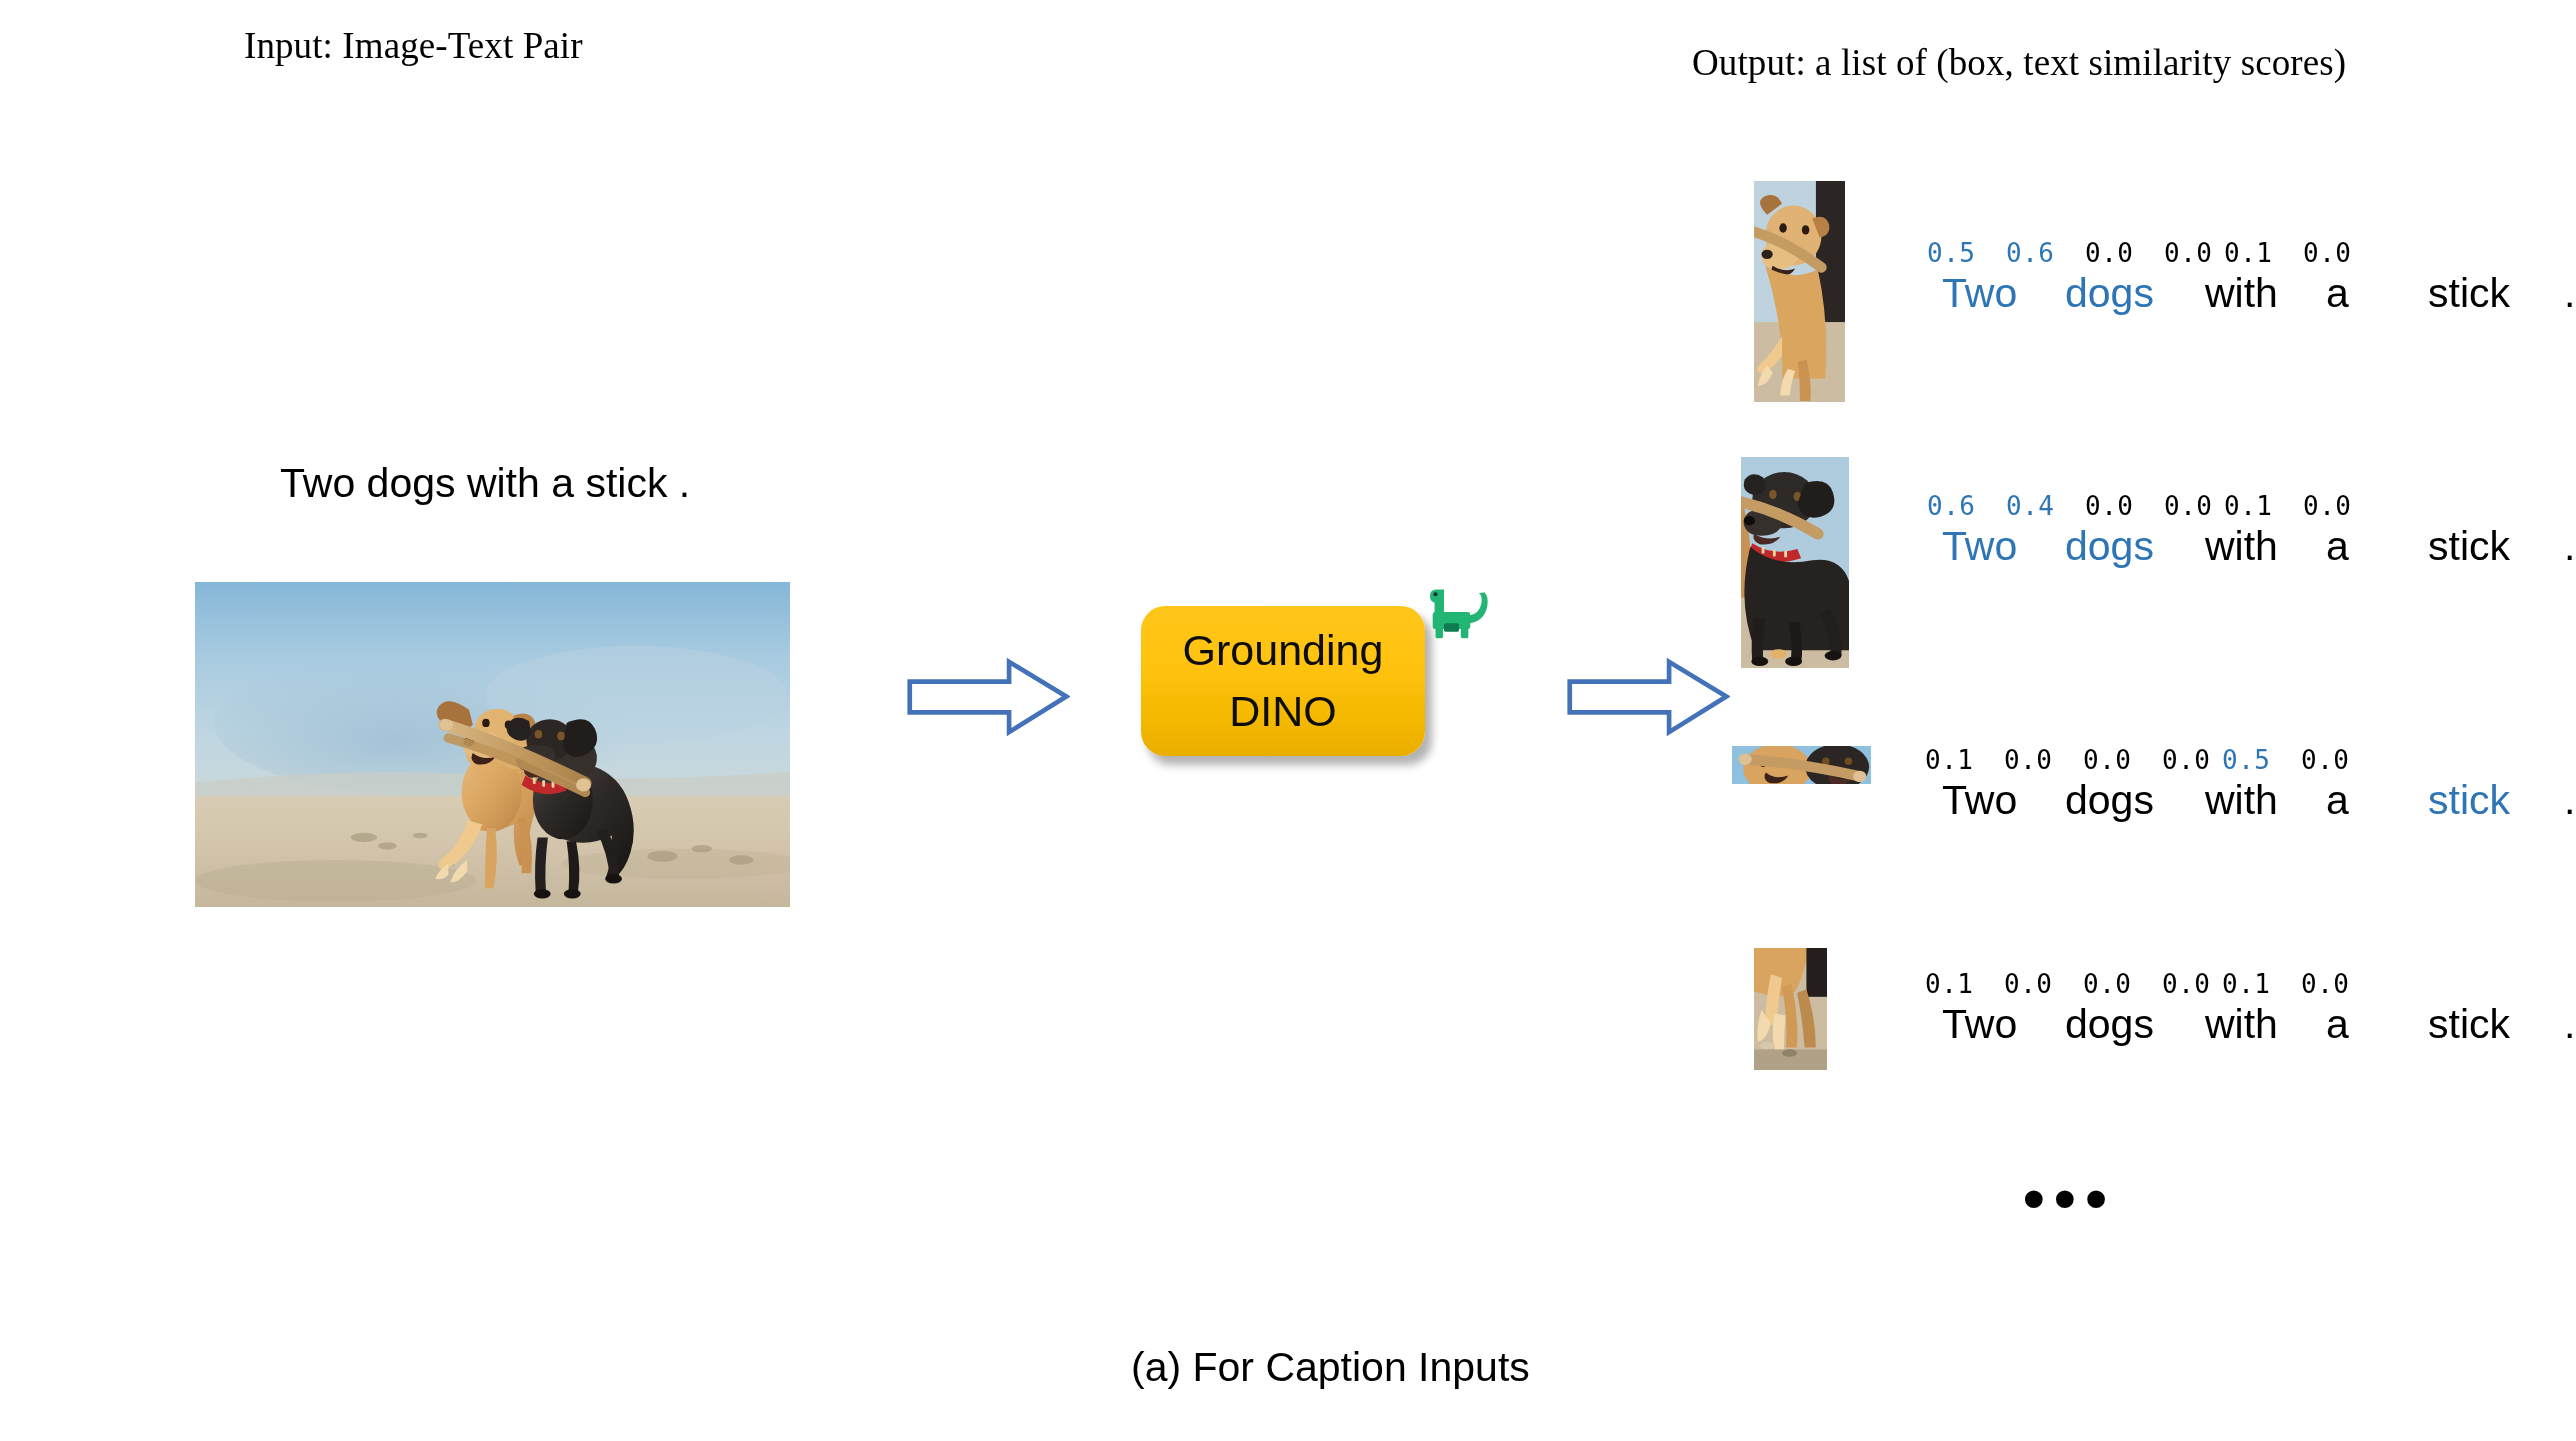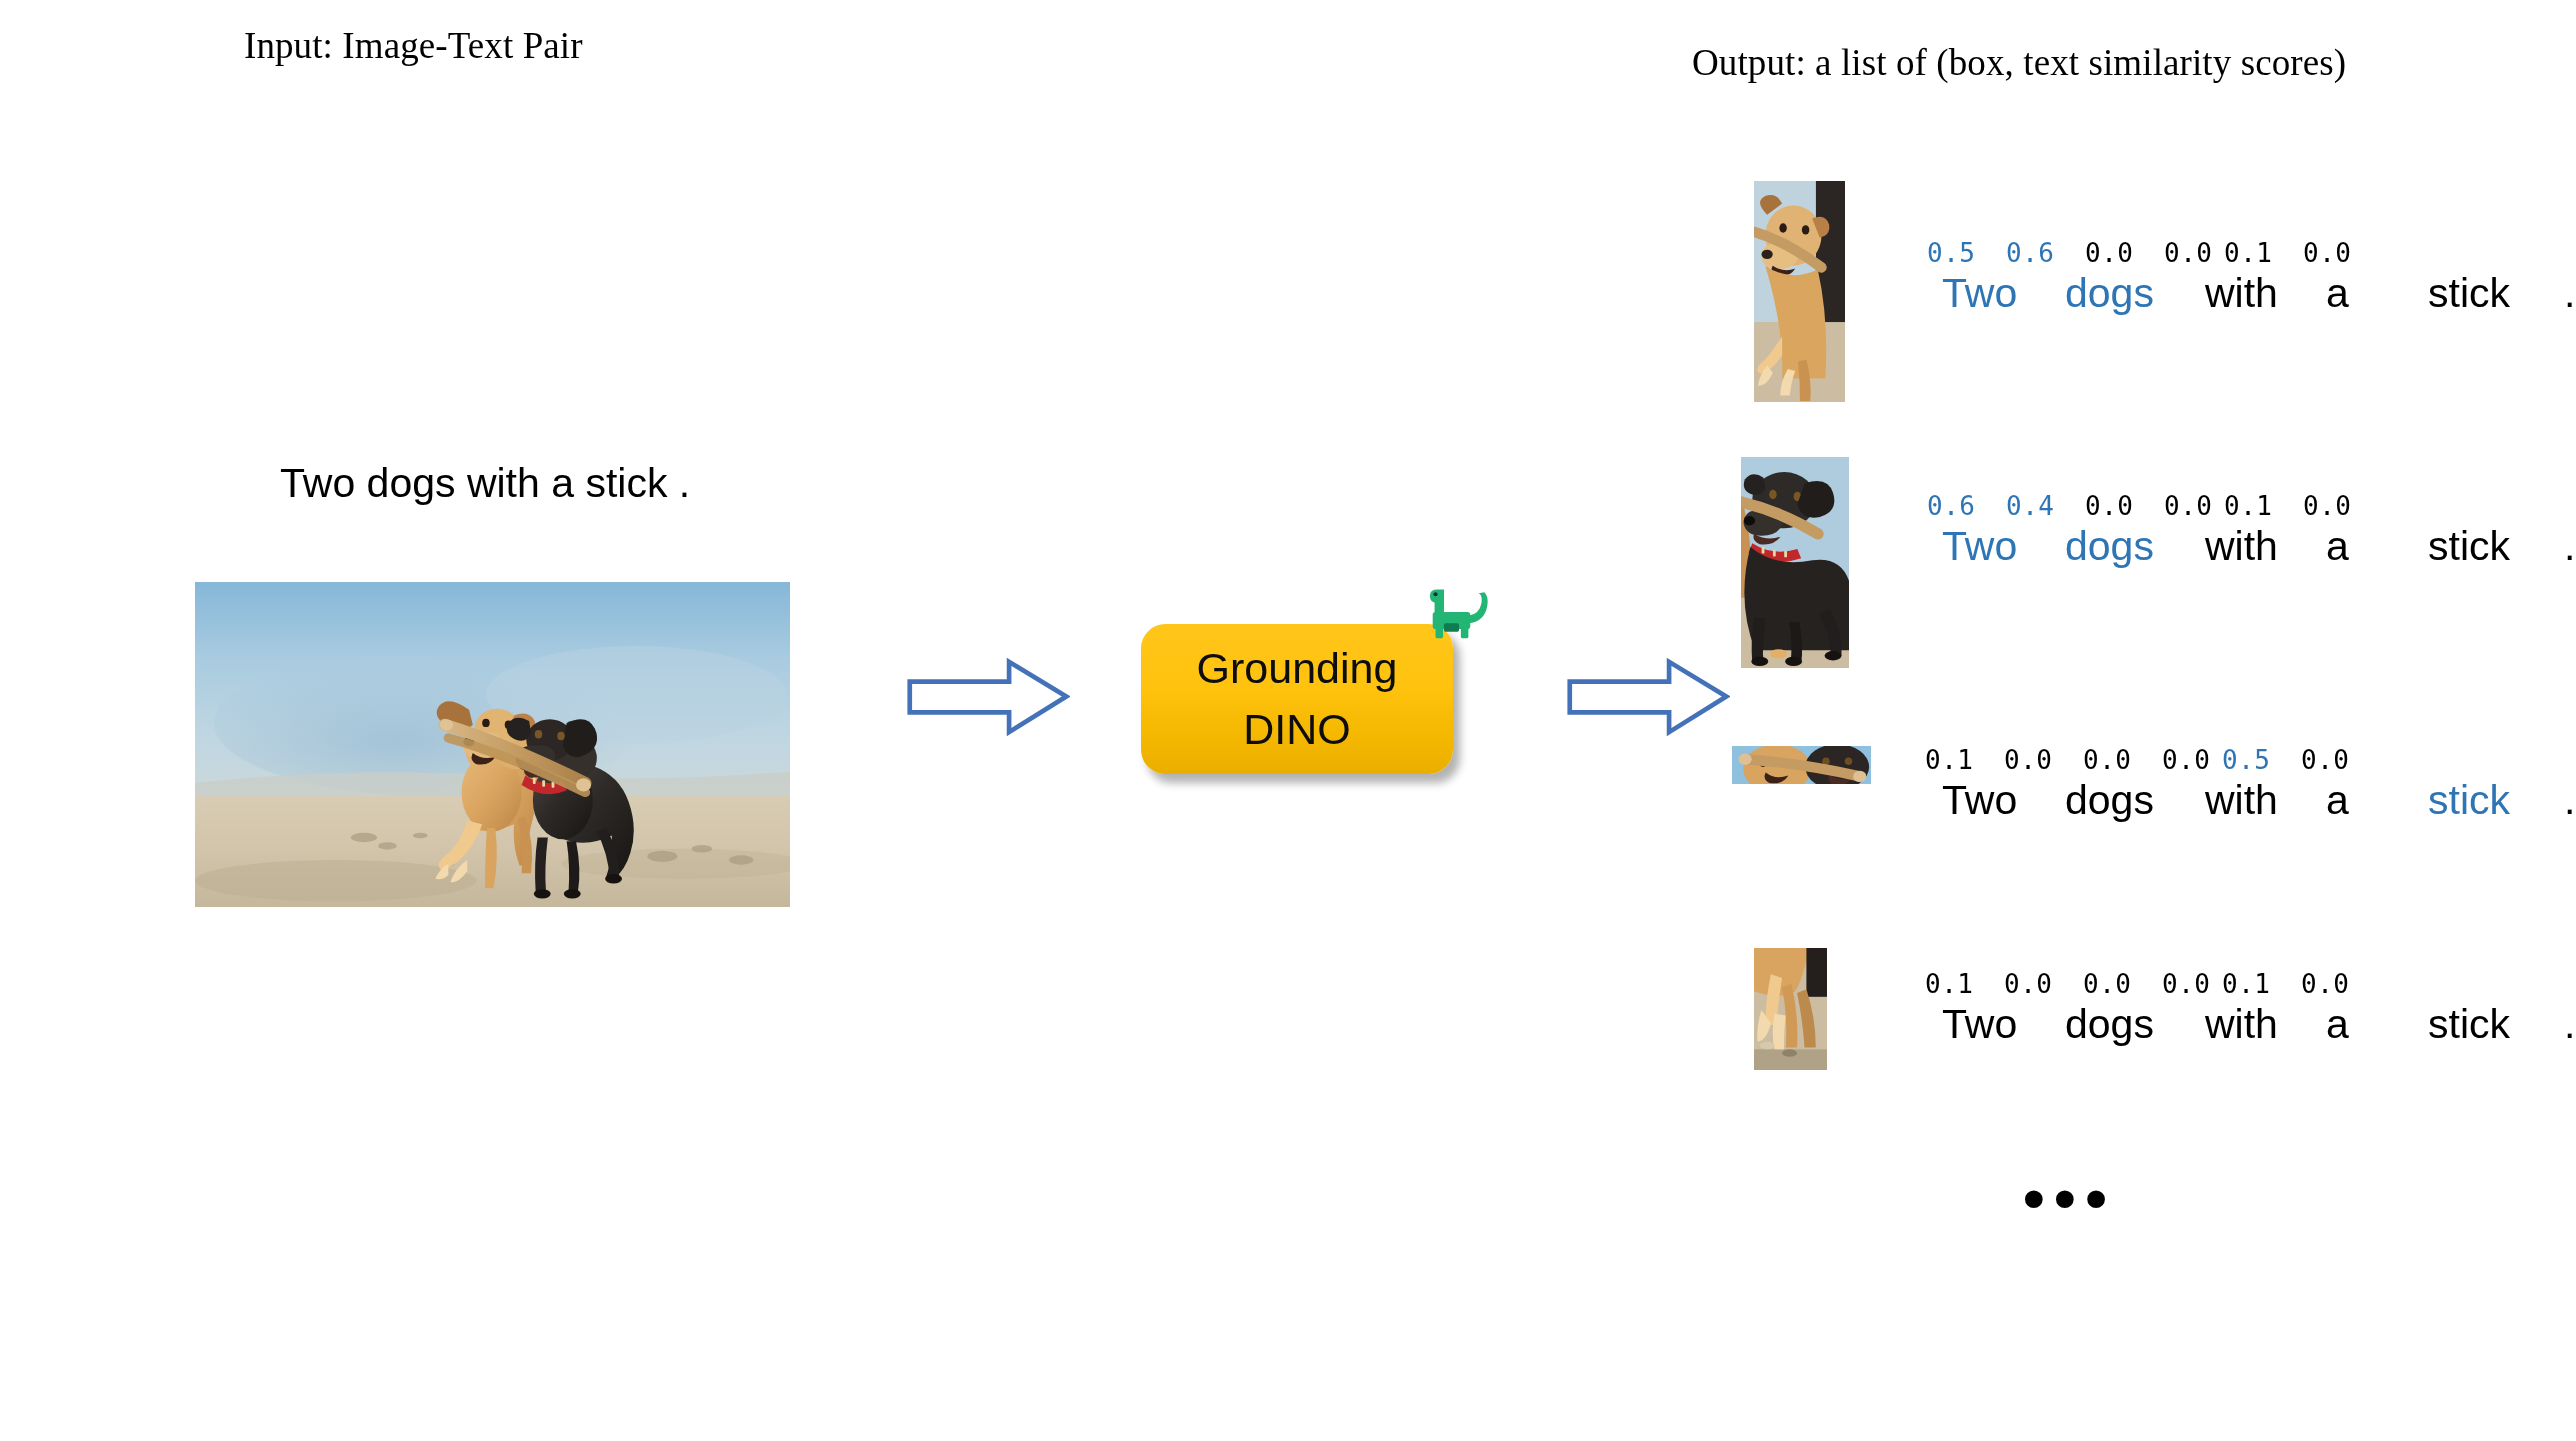--- a/index.html
+++ b/index.html
@@ -57,22 +57,22 @@
   .photo-svg { display:block; width: 100%; height: 100%; }
 
   
   .block-arrow { }
   #arrow-1 { left: 906px;  top: 657px; width: 164px; height: 80px; }
   #arrow-2 { left: 1566px; top: 657px; width: 164px; height: 80px; }
 
   
   #model-box {
     left: 1141px;
-    top: 624px;
-    width: 312px;
+    top: 606px;
+    width: 284px;
     height: 150px;
     border-radius: 24.4px;
     background: linear-gradient(180deg, #FFC61A 0%, #FFC20E 42%, #F5B800 75%, #EAAE00 100%);
     box-shadow: 6.6px 8.4px 8.4px rgba(0,0,0,0.30);
     display: flex;
     flex-direction: column;
     align-items: center;
     justify-content: center;
   }
   #model-box .line {
@@ -409,15 +409,16 @@
     <div class="scores" style="left:1913px; top:969px;">
       <span class="score-cell lo" style="width:79px">0.1</span><span class="score-cell lo" style="width:79px">0.0</span><span class="score-cell lo" style="width:79px">0.0</span><span class="score-cell lo" style="width:60px">0.0</span><span class="score-cell lo" style="width:79px">0.1</span><span class="score-cell lo" style="width:60px">0.0</span>
     </div>
     <div class="tokens" style="left:1898px; top:1001px;">
       <span class="tok-cell lo" style="width:79px">Two</span><span class="tok-cell lo" style="width:96px">dogs</span><span class="tok-cell lo" style="width:77px">with</span><span class="tok-cell lo" style="width:58px">a</span><span class="tok-cell lo" style="width:92px">stick</span><span class="tok-cell lo" style="width:38px">.</span>
     </div>
   </div>
 
   <div class="abs" id="ellipsis">•••</div>
 
+  <div class="abs" id="bottom-caption">(a) For Caption Inputs</div>
 
 </div>
 
 
 </body></html>

